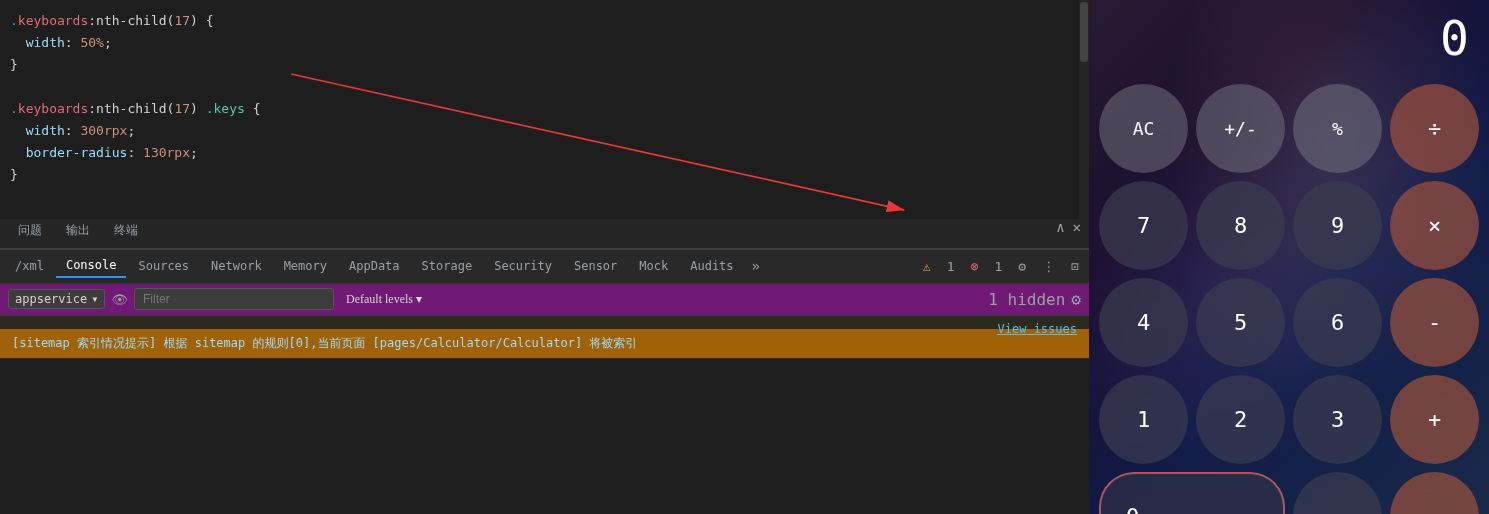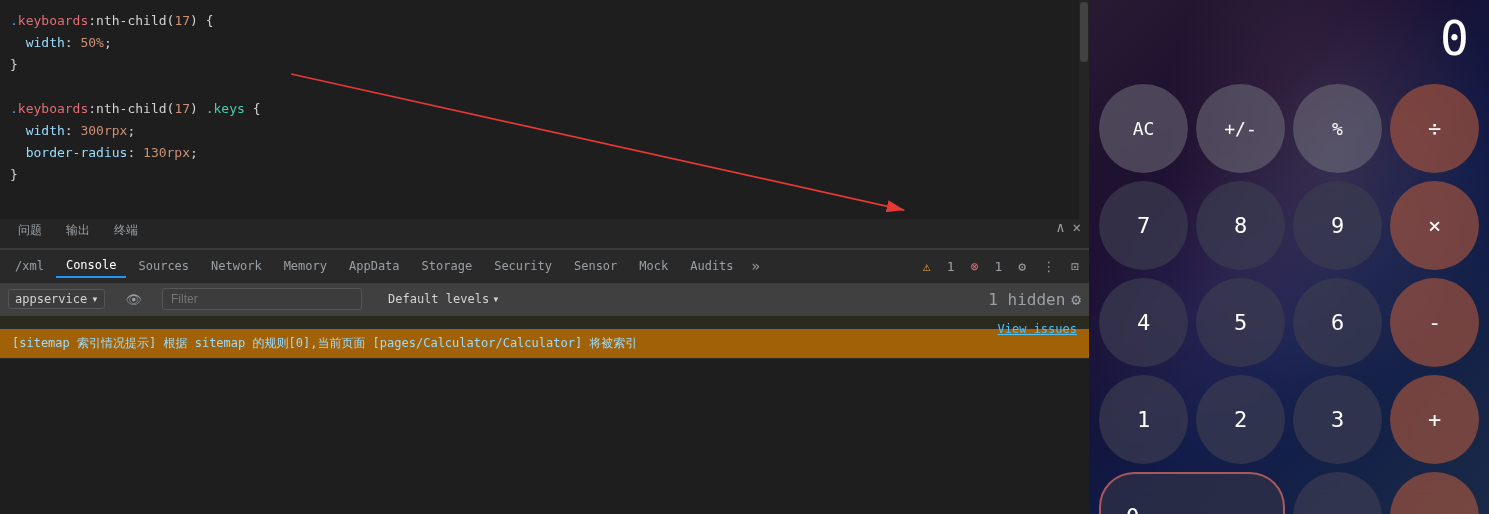--- a/index.html
+++ b/index.html
@@ -111,25 +111,25 @@
       cursor: pointer;
       padding: 3px 5px;
       font-size: 13px;
     }
     .tab-icon-btn.warning { color: #f0ad4e; }
     .tab-icon-btn.error { color: #e06c75; }
 
     
     .console-toolbar {
       height: 32px;
-      background: #404040;
+      background: #701a75;
       display: flex;
       align-items: center;
       padding: 0 8px;
-      gap: 20px;
+      gap: 6px;
       border-bottom: 1px solid #3c3c3c;
       font-size: 12px;
     }
 
     .service-select {
       display: flex;
       align-items: center;
       background: #3c3c3c;
       border: 1px solid #555;
       border-radius: 3px;
@@ -157,20 +157,21 @@
     }
 
     .levels-select {
       display: flex;
       align-items: flex-end;
       color: #d4d4d4;
       gap: 3px;
       cursor: pointer;
       padding: 2px 6px;
       background: transparent;
+      font-family: Liberation Serif, serif;
     }
 
     .hidden-count {
       margin-left: auto;
       color: #9aa0a6;
       font-size: 16px;
       display: flex;
       align-items: center;
       gap: 6px;
     }

